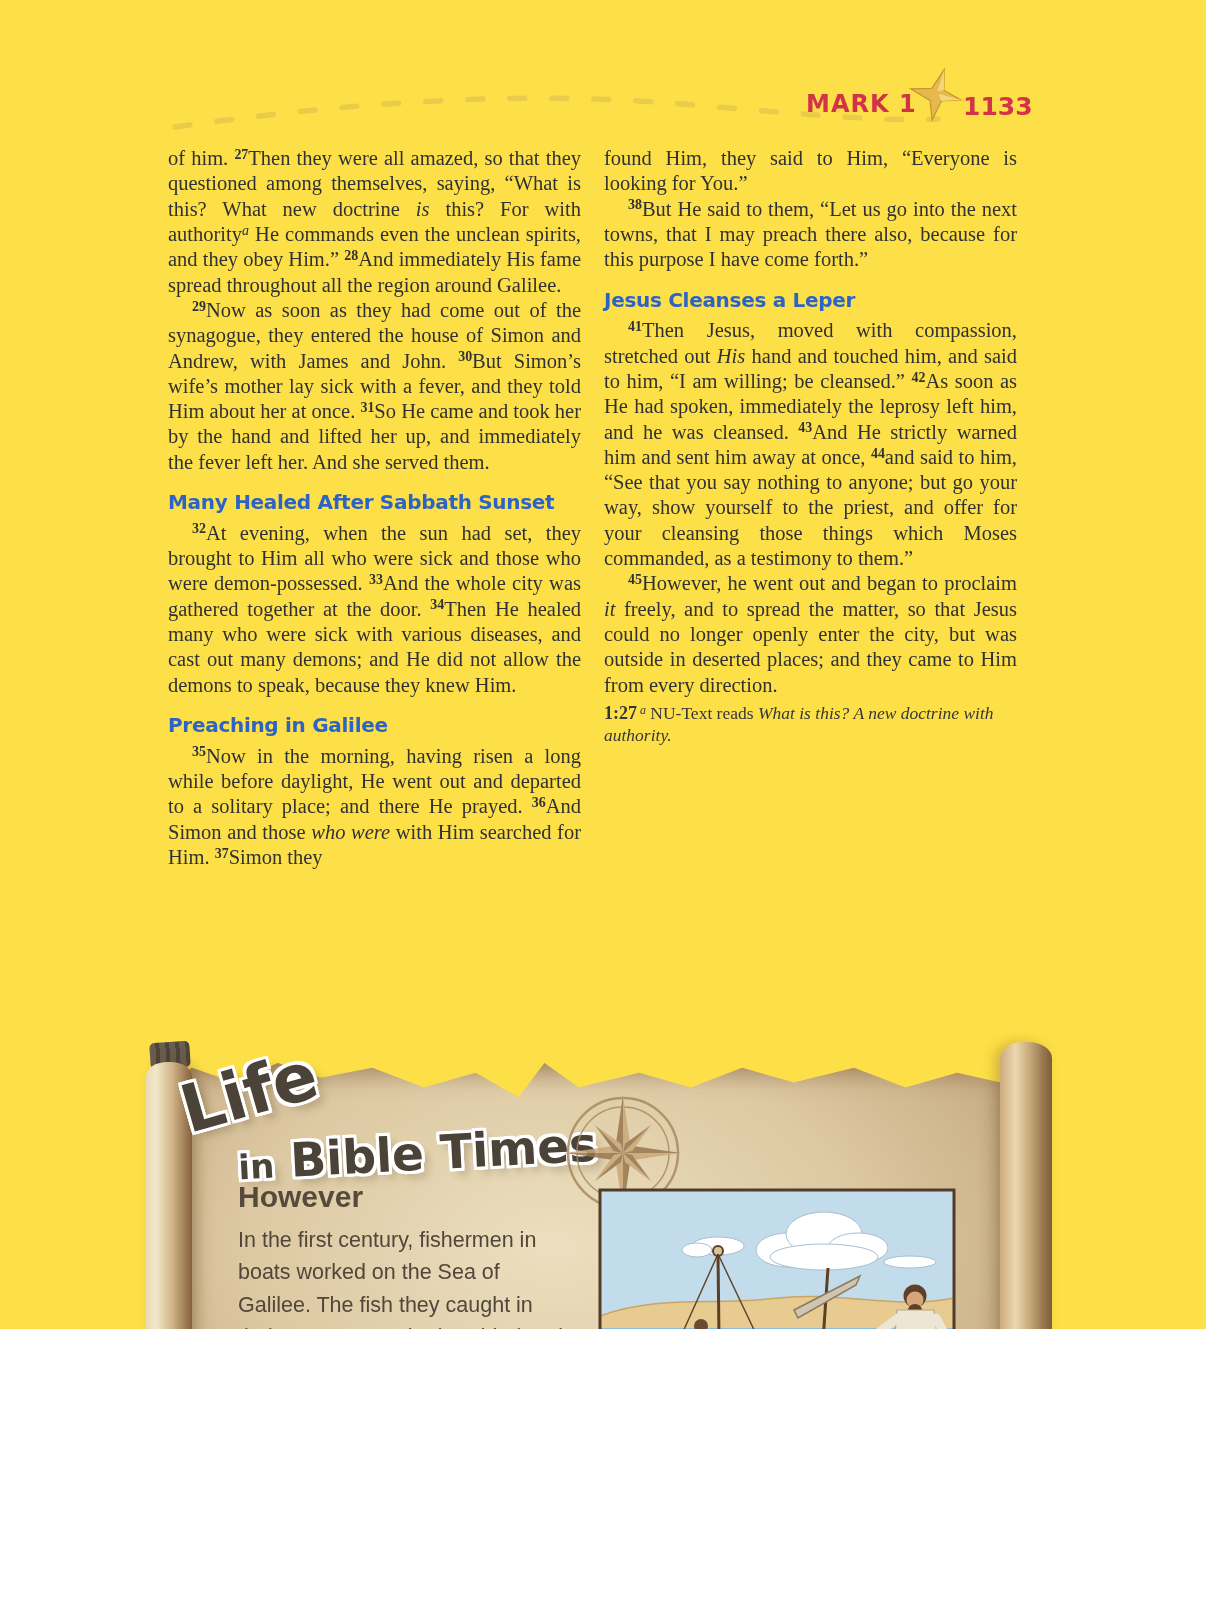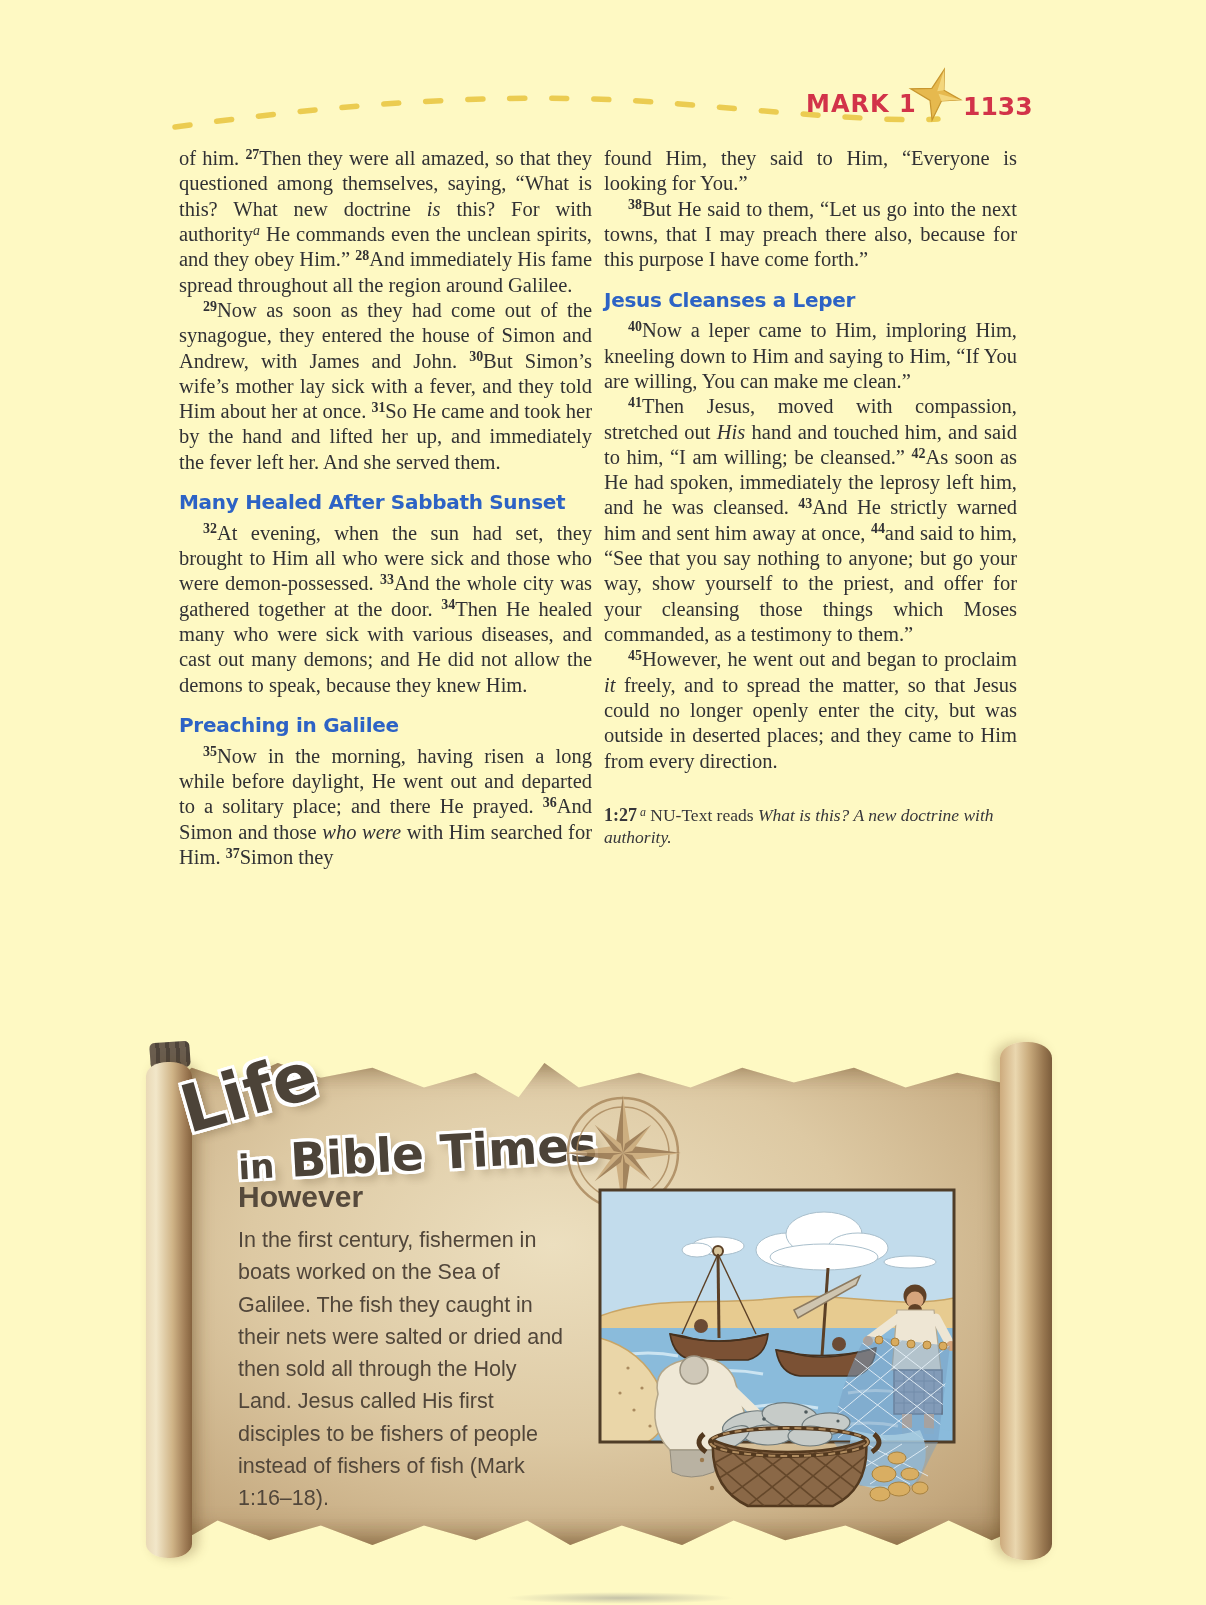--- a/index.html
+++ b/index.html
@@ -1,39 +1,39 @@
 <!DOCTYPE html>
 <html><head>
 <meta charset="utf-8">
 <style>
   html,body{margin:0;padding:0;background:#ffffff;}
-  #page{position:relative;width:1206px;height:1605px;background:#fef9c3;overflow:hidden;
+  #page{position:relative;width:1206px;height:1329px;background:#fde047;overflow:hidden;
         font-family:"Liberation Serif",serif;color:#333;}
 
   
   #trail{position:absolute;left:0;top:0;pointer-events:none;}
   .hdr-book{position:absolute;left:806px;top:90px;font-family:"DejaVu Sans",sans-serif;
             font-weight:bold;font-size:24px;letter-spacing:1px;color:#d23349;}
   .hdr-page{position:absolute;left:963px;top:92px;font-family:"DejaVu Sans",sans-serif;
             font-weight:bold;font-size:25px;color:#d23349;}
   #star{position:absolute;left:905px;top:66px;}
 
   
   .col{position:absolute;top:146px;width:413px;font-size:20.5px;line-height:1.235;
        text-align:justify;color:#313134;}
-  #col-left{left:179px;}
+  #col-left{left:168px;}
   #col-right{left:604px;}
   .col p{margin:0;}
   .col p.indent{text-indent:24px;}
   .section-heading{font-family:"DejaVu Sans",sans-serif;font-weight:bold;color:#2d63c5;
        font-size:20px;letter-spacing:-0.3px;margin:15px 0 6px 0;text-align:left;}
   .col sup, .footnote sup{font-weight:bold;font-size:0.68em;vertical-align:baseline;
        position:relative;top:-0.45em;line-height:0;}
   sup.it{font-weight:normal;font-style:italic;}
-  .footnote{margin-top:30px;font-size:17.5px;line-height:1.25;color:#36363a;text-align:left;}
+  .footnote{margin-top:4px;font-size:17.5px;line-height:1.25;color:#36363a;text-align:left;}
   .footnote b{font-size:18px;}
 
   
   #feature{position:absolute;left:138px;top:1038px;width:925px;height:540px;}
   .parchment{position:absolute;left:28px;top:20px;width:860px;height:492px;
       background:radial-gradient(ellipse at 45% 38%, #ecdfbf 0%, #ddc9a3 45%, #c4a87e 82%, #ae9168 100%);
       box-shadow:inset 0 14px 26px rgba(104,72,33,.38), inset 0 -16px 26px rgba(104,72,33,.42),
                  inset 18px 0 30px rgba(104,72,33,.30), inset -18px 0 30px rgba(104,72,33,.30);
       clip-path:polygon(0% 6%,3% 2%,8% 5%,13% 1%,18% 4%,24% 2%,30% 6%,36% 3%,41% 8%,44% 1%,48% 6%,55% 3%,61% 6%,67% 2%,73% 5%,80% 2%,86% 6%,92% 3%,97% 5%,100% 2%,
                  100% 95%,96% 98%,91% 94%,85% 99%,79% 95%,72% 98%,66% 94%,60% 99%,53% 95%,47% 99%,42% 94%,36% 98%,30% 95%,24% 99%,18% 95%,12% 98%,6% 94%,2% 98%,0% 94%);}
@@ -85,21 +85,20 @@
       <p class="indent"><sup>29</sup><span>Now as soon as they had come out of the synagogue, they entered the house of Simon and Andrew, with James and John. </span><sup>30</sup><span>But Simon’s wife’s mother lay sick with a fever, and they told Him about her at once. </span><sup>31</sup><span>So He came and took her by the hand and lifted her up, and immediately the fever left her. And she served them.</span></p>
       <div class="section-heading">Many Healed After Sabbath Sunset</div>
       <p class="indent"><sup>32</sup><span>At evening, when the sun had set, they brought to Him all who were sick and those who were demon-possessed. </span><sup>33</sup><span>And the whole city was gathered together at the door. </span><sup>34</sup><span>Then He healed many who were sick with various diseases, and cast out many demons; and He did not allow the demons to speak, because they knew Him.</span></p>
       <div class="section-heading">Preaching in Galilee</div>
       <p class="indent"><sup>35</sup><span>Now in the morning, having risen a long while before daylight, He went out and departed to a solitary place; and there He prayed. </span><sup>36</sup><span>And Simon and those </span><i>who were</i><span> with Him searched for Him. </span><sup>37</sup><span>Simon they</span></p>
     </div>
   <div id="col-right" class="col">
       <p><span>found Him, they said to Him, “Everyone is looking for You.”</span></p>
       <p class="indent"><sup>38</sup><span>But He said to them, “Let us go into the next towns, that I may preach there also, because for this purpose I have come forth.”</span></p>
       <div class="section-heading">Jesus Cleanses a Leper</div>
-      <p class="indent"><sup>40</sup><span>Now a leper came to Him, imploring Him, kneeling down to Him and saying to Him, “If You are willing, You can make me clean.”</span></p>
       <p class="indent"><sup>41</sup><span>Then Jesus, moved with compassion, stretched out </span><i>His</i><span> hand and touched him, and said to him, “I am willing; be cleansed.” </span><sup>42</sup><span>As soon as He had spoken, immediately the leprosy left him, and he was cleansed. </span><sup>43</sup><span>And He strictly warned him and sent him away at once, </span><sup>44</sup><span>and said to him, “See that you say nothing to anyone; but go your way, show yourself to the priest, and offer for your cleansing those things which Moses commanded, as a testimony to them.”</span></p>
       <p class="indent"><sup>45</sup><span>However, he went out and began to proclaim </span><i>it</i><span> freely, and to spread the matter, so that Jesus could no longer openly enter the city, but was outside in deserted places; and they came to Him from every direction.</span></p>
       <div class="footnote"><b>1:27</b><sup class="it"> a</sup><span> NU-Text reads </span><i>What is this? A new doctrine with authority.</i></div>
     </div>
 
   <div id="feature">
     <div class="parchment"></div>
     <div class="rod-tip"></div>
     <div class="roll-left"></div>
     <div class="roll-right"></div>

